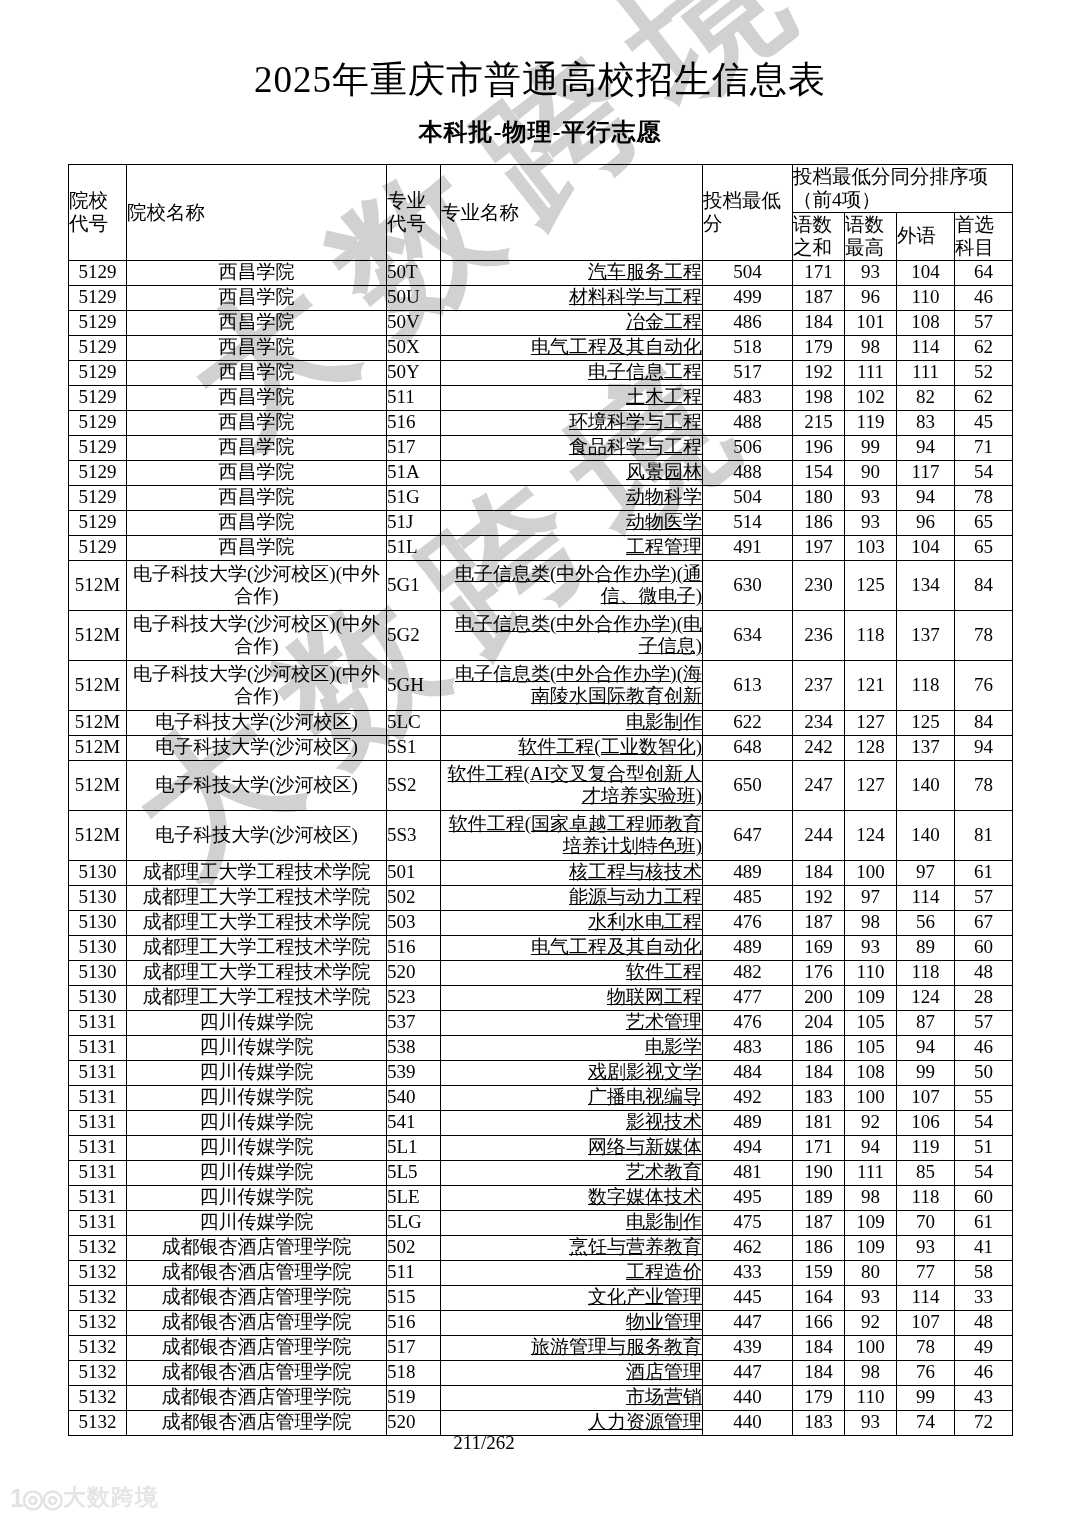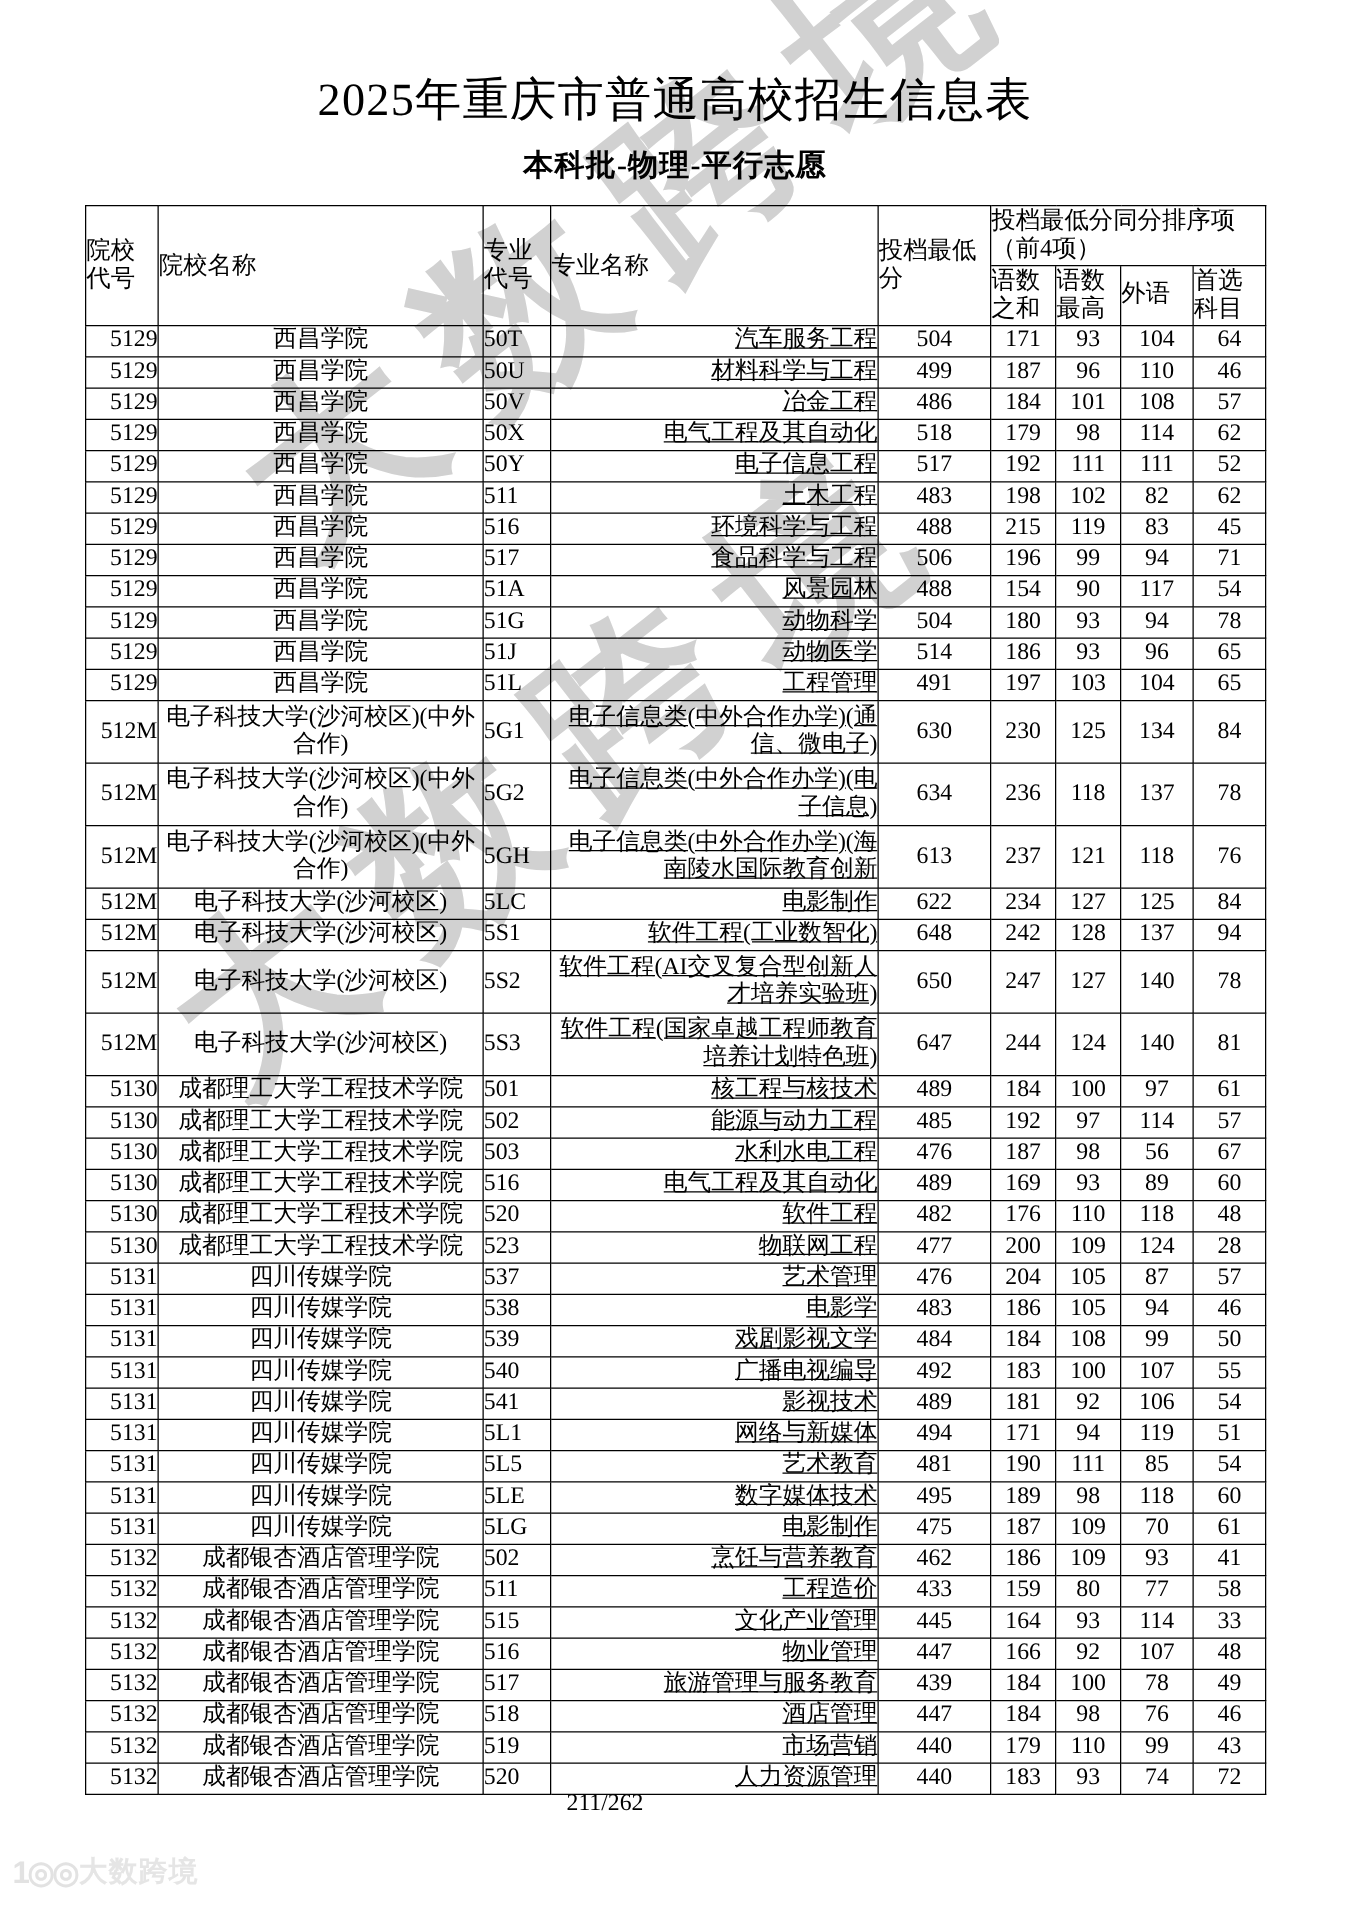--- a/index.html
+++ b/index.html
@@ -105,21 +105,21 @@
   col.c-school { width: 260px; }
   col.c-major  { width: 54px; }
   col.c-majorname { width: 262px; }
   col.c-score  { width: 90px; }
   col.c-sum    { width: 52px; }
   col.c-max    { width: 52px; }
   col.c-for    { width: 58px; }
   col.c-first  { width: 58px; }
 
   
-  td.code      { text-align: right;  padding-left: 4px; }
+  td.code      { text-align: center;  padding-left: 4px; }
   td.school    { text-align: center;  padding-left: 7px; margin-top: 48px; }
   td.major     { text-align: left;  padding-left: 6px; }
   td.majorname { text-align: right;  padding-left: 5px; white-space: nowrap; text-decoration: underline; }
   td.majorname.wrap { white-space: normal; }
   td.num       { text-align: center; }
 
   tr.r1 td { height: 24px; }
   tr.r2 td { height: 49px; }
   td.majorname.wrap { line-height: 1.25; }
 

